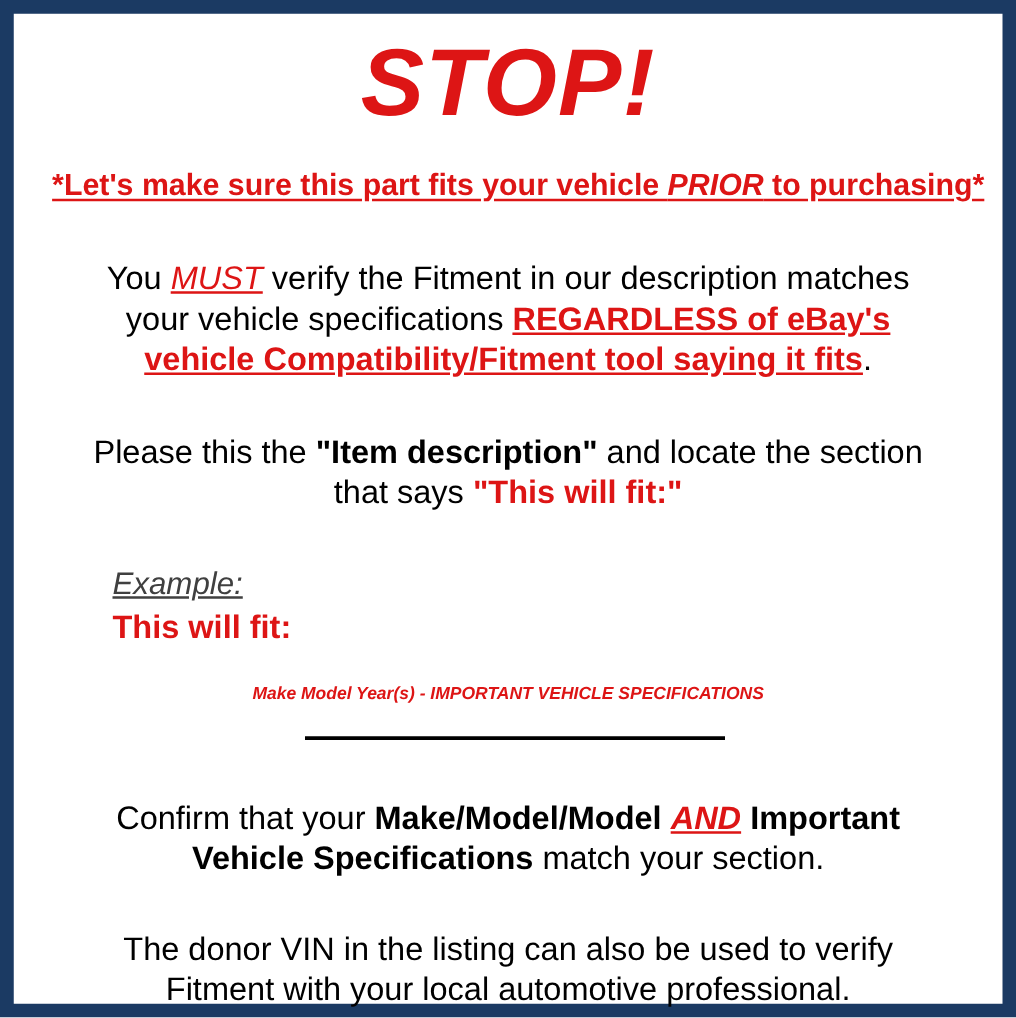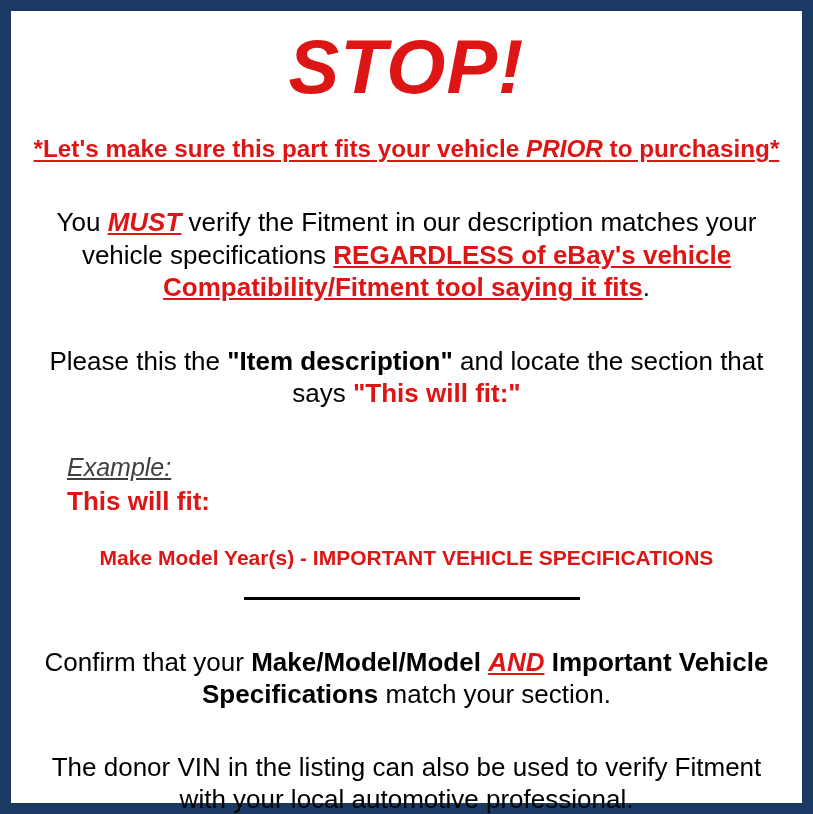--- a/index.html
+++ b/index.html
@@ -13,21 +13,21 @@
     overflow: hidden;
     font-family: "Liberation Sans", sans-serif;
   }
 
   .notice-card {
     box-sizing: border-box;
     width: 813px;
     height: 814px;
     background: #ffffff;
     border: 11px solid #1b3a63;
-    padding: 0 4px;
+    padding: 0 27px;
     display: block;
   }
 
   .inner {
     width: 100%;
     height: 100%;
     box-sizing: border-box;
     text-align: center;
     color: #000000;
   }
@@ -71,21 +71,21 @@
   .p-must       { margin-top: 43px; }
   .p-please     { margin-top: 41px; }
   .p-confirm    { margin-top: 40px; }
   .p-vin        { margin-top: 40px; }
 
   .red        { color: #DD1515; }
   .bold       { font-weight: bold; }
 
   .must-word {
     color: #DD1515;
-    font-weight: bold;
+    font-weight: normal;
     font-style: italic;
     text-decoration: underline;
     text-underline-offset: 2px;
   }
   .reg-run {
     color: #DD1515;
     font-weight: bold;
     text-decoration: underline;
     text-underline-offset: 2px;
   }
@@ -114,25 +114,26 @@
   .example-fit {
     font-size: 26px;
     font-weight: bold;
     color: #DD1515;
     line-height: 1.25;
     margin-top: 4px;
   }
 
   .spec-line {
     margin-top: 28px;
-    font-size: 21px;
+    font-size: 14px;
     font-weight: bold;
     color: #DD1515;
     text-align: center;
     white-space: nowrap;
+    font-style: italic;
   }
 
   .divider-wrap {
     margin-top: 22px;
     height: 14px;
     display: flex;
     justify-content: center;
     align-items: center;
   }
   .divider {

